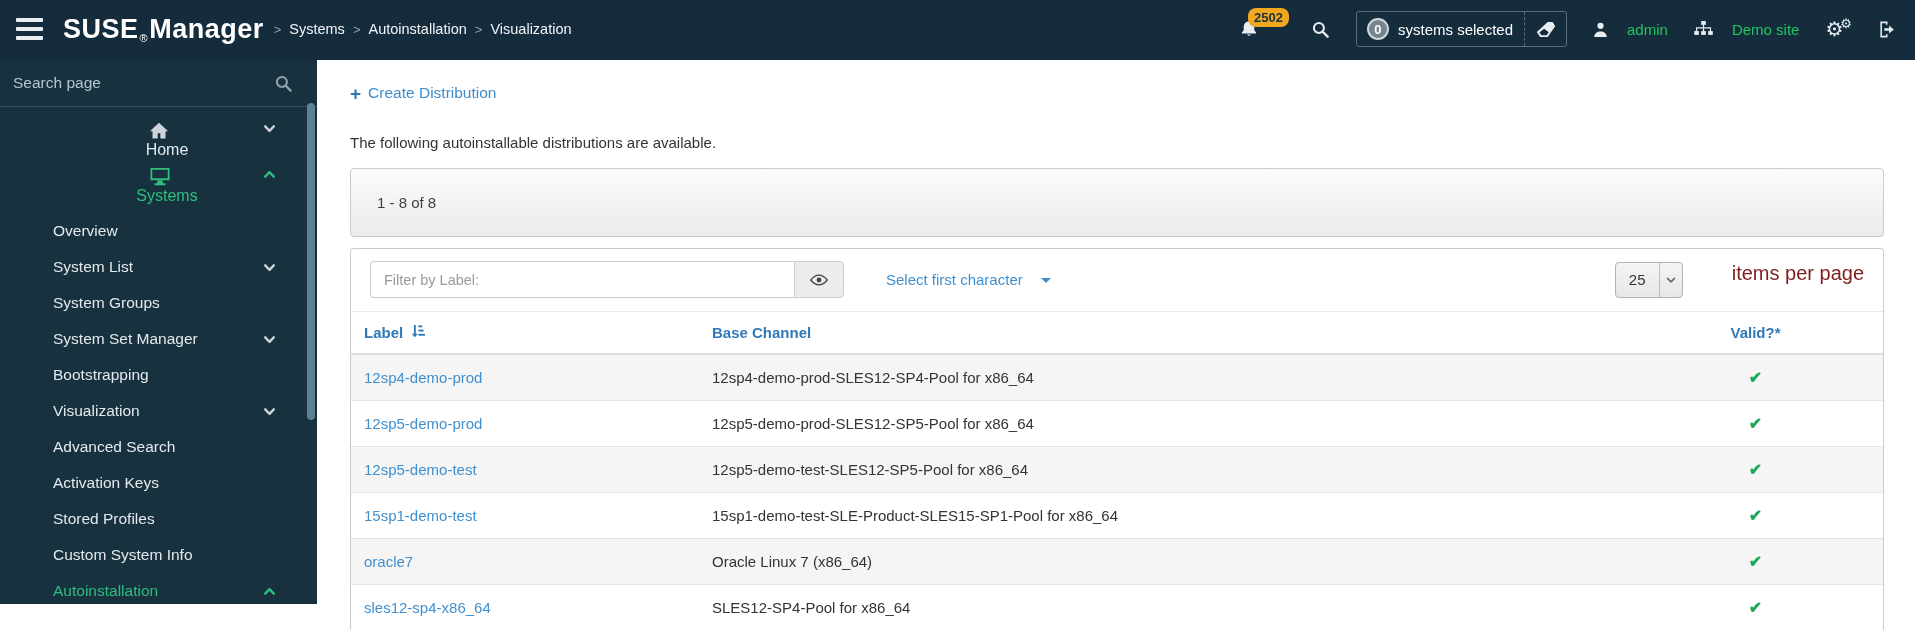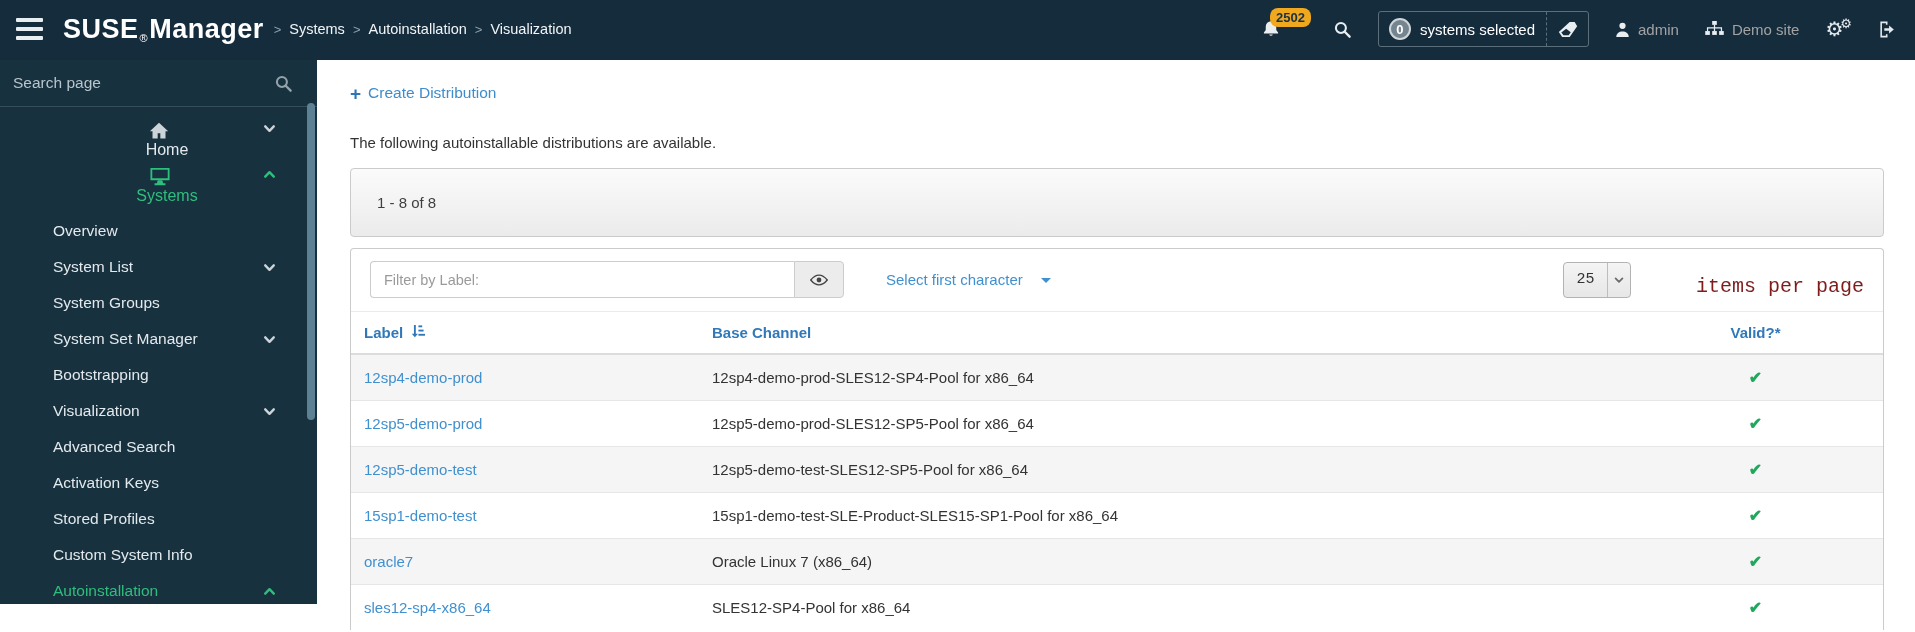--- a/index.html
+++ b/index.html
@@ -36,21 +36,21 @@
     display:flex; align-items:center; height:36px;
     border:1px solid #5b6e7c; border-radius:3px; padding:0 10px; gap:9px; cursor:pointer;
   }
   .ssm-count {
     width:22px; height:22px; border-radius:50%;
     background:#75858f; border:2px solid #cfd6da; color:#fff;
     font-size:13px; font-weight:bold; display:flex; align-items:center; justify-content:center;
   }
   .ssm-label { font-size:15px; color:#fff; }
   .ssm-divider { align-self:stretch; border-left:1px dashed #5b6e7c; margin:0 2px; }
-  .tb-item { display:flex; align-items:center; gap:8px; font-size:15px; color:#a3a3a3; cursor:pointer; white-space:nowrap; }
+  .tb-item { display:flex; align-items:center; gap:19px; font-size:15px; color:#22c55e; cursor:pointer; white-space:nowrap; }
   .gears { display:flex; align-items:flex-start; cursor:pointer; color:#e4eaee; }
   .gear-big { font-size:20px; line-height:20px; }
   .gear-small { font-size:13px; line-height:13px; margin-left:-3px; margin-top:-2px; }
 
   
   .sidebar {
     position:absolute; top:60px; left:0; width:317px; height:544px;
     background:#17313f; overflow:hidden;
   }
   .side-search {
@@ -111,21 +111,21 @@
     outline:none; font-family:inherit; background:#fff;
   }
   .filter-input::placeholder { color:#9a9a9a; opacity:1; }
   .filter-addon {
     width:50px; height:37px; border:1px solid #ccc; border-radius:0 4px 4px 0;
     background:#ececec; display:flex; align-items:center; justify-content:center;
     color:#444; cursor:pointer;
   }
   .sfc-link { margin-left:42px; color:#4090cf; font-size:15px; display:flex; align-items:center; gap:18px; cursor:pointer; text-decoration:none; }
   .sfc-caret { width:0; height:0; border-left:5px solid transparent; border-right:5px solid transparent; border-top:5px solid #4090cf; margin-top:2px; }
-  .ipp-wrap { margin-left:auto; display:flex; align-items:flex-end; gap:24px;font-family:Liberation Mono, monospace; }
+  .ipp-wrap { margin-left:auto; display:flex; align-items:flex-start; gap:8px; }
   .ipp-select {
     display:flex; align-items:stretch; height:36px; border:1px solid #b3b3b3; border-radius:4px;
     background:linear-gradient(180deg,#f4f4f4,#e7e7e7); overflow:hidden; cursor:pointer;
   }
   .ipp-value { width:43px; display:flex; align-items:center; justify-content:center; font-size:15px; color:#333; }
   .ipp-caret { width:23px; border-left:1px solid #bdbdbd; display:flex; align-items:center; justify-content:center; color:#6b6b6b; }
   .ipp-label { font-size:20px; color:#7f1d1d;margin-left:41px; }
 
   table.list { width:100%; border-collapse:collapse; table-layout:fixed; }
   table.list col.c1 { width:348px; }

